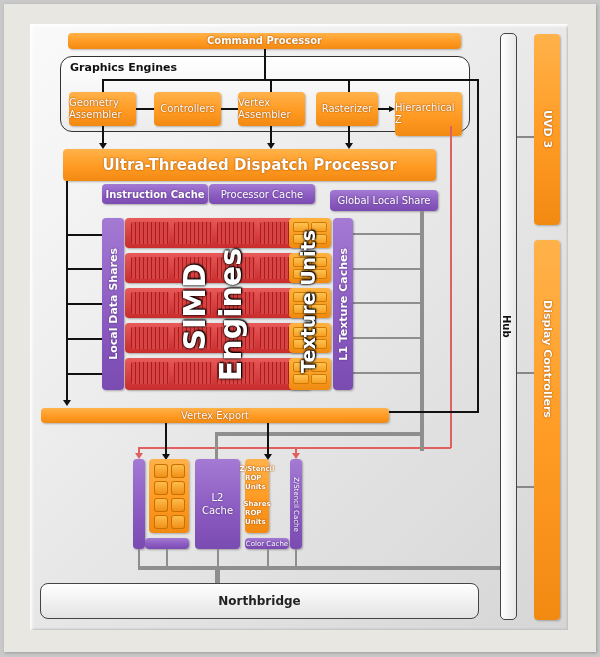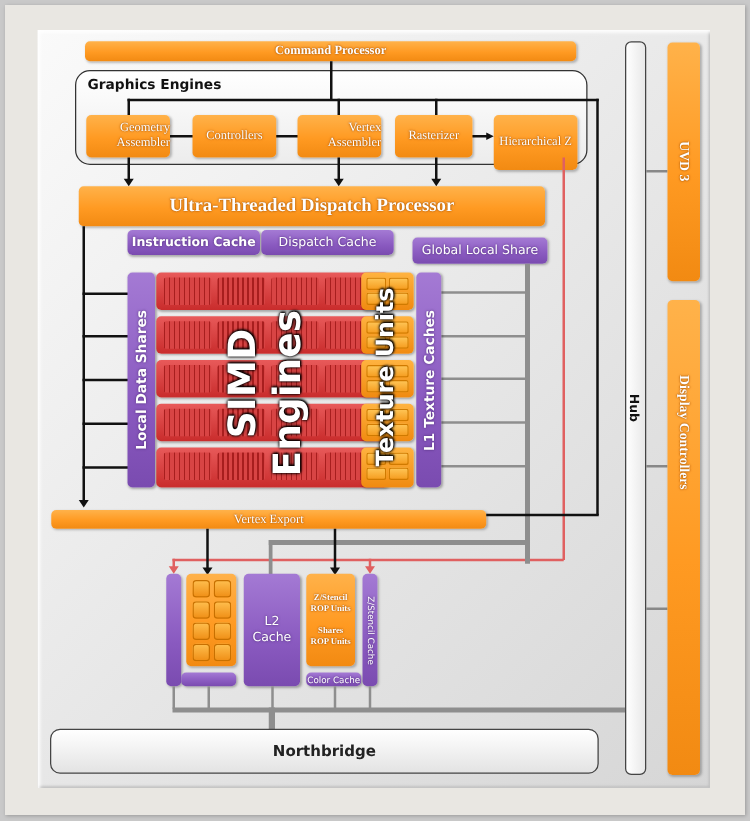--- a/index.html
+++ b/index.html
@@ -1,20 +1,20 @@
 <!DOCTYPE html>
 <html><head>
 <meta charset="utf-8">
 <style>
   html,body{margin:0;padding:0;}
   body{width:600px;height:657px;background:#c9c9c9;position:relative;overflow:hidden;font-family:"DejaVu Sans","Liberation Sans",sans-serif;}
   .frame{position:absolute;left:4px;top:4px;width:592px;height:648px;background:#e9e7e2;box-shadow:1px 1px 3px #999;}
   .canvas{position:absolute;left:30px;top:24px;width:538px;height:606px;background:linear-gradient(135deg,#fafafa 0%,#e6e6e6 55%,#d6d6d6 100%);box-shadow:inset 2px 2px 3px #fff, inset -1px -1px 2px #bbb;}
   .abs{position:absolute;box-sizing:border-box;}
-  .or{background:linear-gradient(to bottom,#ffb24a 0%,#ff9a22 55%,#f28a12 100%);border-radius:4px;color:#fff;display:flex;align-items:center;justify-content:center;text-align:right;font-size:10px;line-height:12px;text-shadow:0 0 2px #b25a00,0 0 1px #a04f00;box-shadow:1px 1px 2px rgba(0,0,0,.25);font-family:Liberation Serif, serif;}
+  .or{background:linear-gradient(to bottom,#ffb24a 0%,#ff9a22 55%,#f28a12 100%);border-radius:4px;color:#fff;display:flex;align-items:center;justify-content:center;text-align:left;font-size:10px;line-height:12px;text-shadow:0 0 2px #b25a00,0 0 1px #a04f00;box-shadow:1px 1px 2px rgba(0,0,0,.25);}
   .pu{background:linear-gradient(to bottom,#a47ad4 0%,#8a5ac0 60%,#7a4bb0 100%);border-radius:4px;color:#fff;display:flex;align-items:center;justify-content:center;text-align:center;font-size:10px;text-shadow:0 0 2px #4a2a70;box-shadow:1px 1px 2px rgba(0,0,0,.3);}
   .ln{position:absolute;background:#111;}
   .gl{position:absolute;background:#8e8e8e;}
   .rl{position:absolute;background:#e06060;}
   .arrow-down{position:absolute;width:0;height:0;border-left:4px solid transparent;border-right:4px solid transparent;border-top:6px solid #111;}
   .arrow-down.red{border-top-color:#e06060;}
   .arrow-right{position:absolute;width:0;height:0;border-top:3px solid transparent;border-bottom:3px solid transparent;border-left:6px solid #111;}
   .ge-box{border:1.5px solid #333;border-radius:12px;background:linear-gradient(to bottom,#ffffff,#ececec);}
   .simd-row{position:absolute;left:0;width:186px;height:30px;border-radius:4px;background:linear-gradient(to bottom,#e85a5a,#c92c2c);box-shadow:1px 1px 2px rgba(0,0,0,.3);}
   .simd-cell{position:absolute;top:4px;width:38px;height:22px;border-radius:2px;background:repeating-linear-gradient(to right,#a81e1e 0 1px,#d84444 1px 4px);}
@@ -65,21 +65,21 @@
 <div class="rl" style="left:450px;top:126px;width:1.5px;height:322px;"></div>
 <div class="rl" style="left:138px;top:447px;width:313px;height:1.5px;"></div>
 <div class="rl" style="left:138px;top:447px;width:1.5px;height:8px;"></div>
 <div class="arrow-down red" style="left:135px;top:453px;"></div>
 <div class="rl" style="left:295px;top:447px;width:1.5px;height:8px;"></div>
 <div class="arrow-down red" style="left:292px;top:453px;"></div>
 
 <div class="abs or" style="left:63px;top:149px;width:373px;height:32px;font-size:15px;font-weight:bold;">Ultra-Threaded Dispatch Processor</div>
 
 <div class="abs pu" style="left:102px;top:184px;width:106px;height:20px;font-weight:bold;">Instruction Cache</div>
-<div class="abs pu" style="left:209px;top:184px;width:106px;height:20px;">Dispatch Cache</div>
+<div class="abs pu" style="left:209px;top:184px;width:106px;height:20px;">Processor Cache</div>
 <div class="abs pu" style="left:330px;top:190px;width:108px;height:21px;">Global Local Share</div>
 
 <div class="ln" style="left:66px;top:181px;width:2px;height:222px;"></div>
 <div class="arrow-down" style="left:63px;top:400px;"></div>
 <div class="ln" style="left:66px;top:234px;width:38px;height:2px;"></div>
 <div class="ln" style="left:66px;top:268px;width:38px;height:2px;"></div>
 <div class="ln" style="left:66px;top:303px;width:38px;height:2px;"></div>
 <div class="ln" style="left:66px;top:338px;width:38px;height:2px;"></div>
 <div class="ln" style="left:66px;top:373px;width:38px;height:2px;"></div>
 
@@ -187,21 +187,21 @@
     <div class="rop-cell" style="left:22px;top:22px"></div>
   <div class="rop-cell" style="left:5px;top:39px"></div>
     <div class="rop-cell" style="left:22px;top:39px"></div>
   <div class="rop-cell" style="left:5px;top:56px"></div>
     <div class="rop-cell" style="left:22px;top:56px"></div>
 </div>
 <div class="abs pu" style="left:195px;top:459px;width:45px;height:90px;flex-direction:column;font-size:10px;line-height:13px;">
   <span>L2</span>
   <span>Cache</span>
 </div>
-<div class="abs or" style="left:245px;top:459px;width:39px;height:74px;flex-direction:column;font-size:7px;line-height:9px;font-weight:bold;">
+<div class="abs or" style="left:245px;top:459px;width:24px;height:74px;flex-direction:column;font-size:7px;line-height:9px;font-weight:bold;">
   <span>Z/Stencil</span>
   <span>ROP Units</span>
   <span style="height:8px"></span>
   <span>Shares</span>
   <span>ROP Units</span>
 </div>
 <div class="abs pu" style="left:245px;top:538px;width:44px;height:11px;font-size:7px;">Color Cache</div>
 <div class="abs pu" style="left:290px;top:459px;width:12px;height:90px;font-size:7px;">
   <span class="vtext-down">Z/Stencil Cache</span>
 </div>

